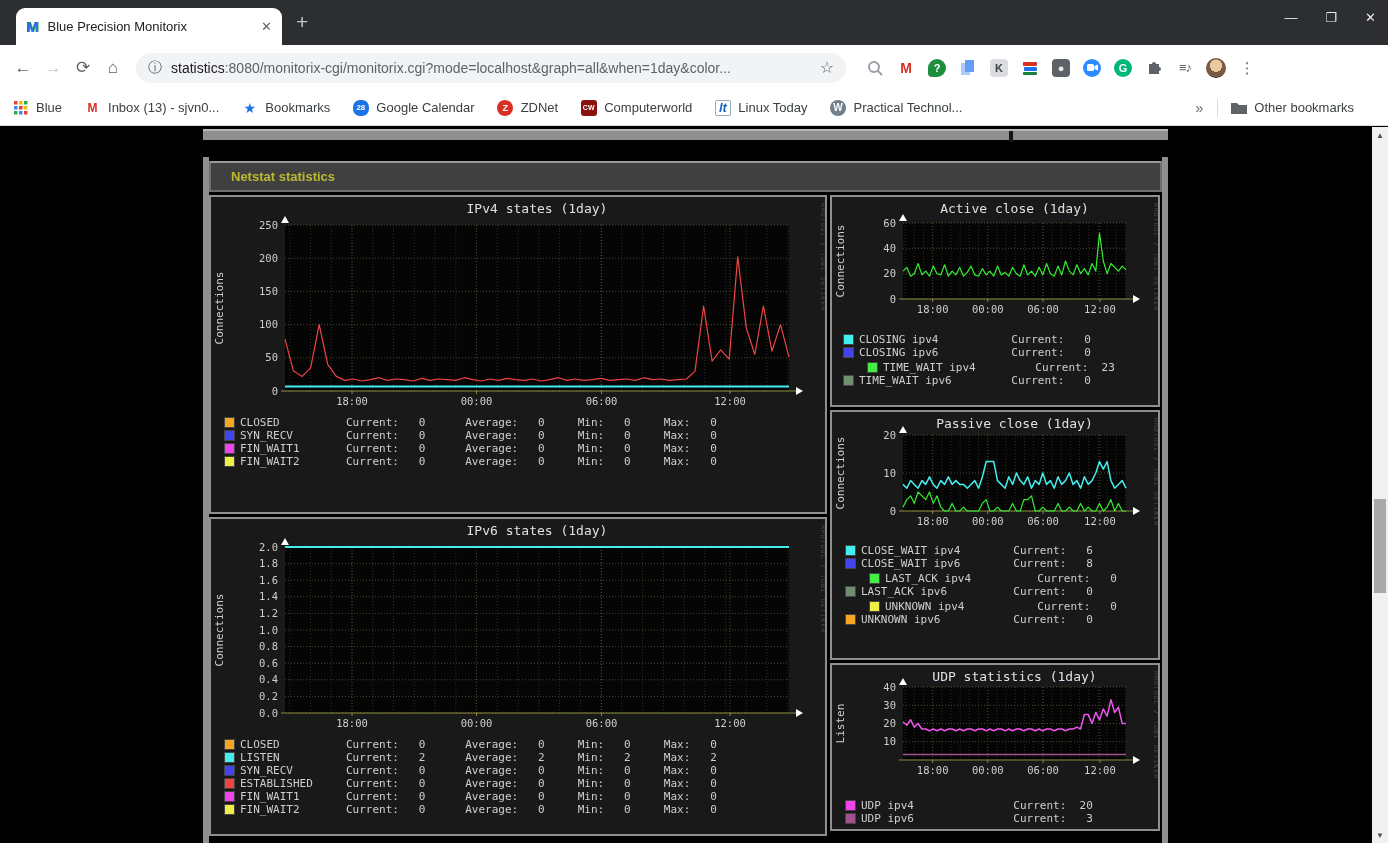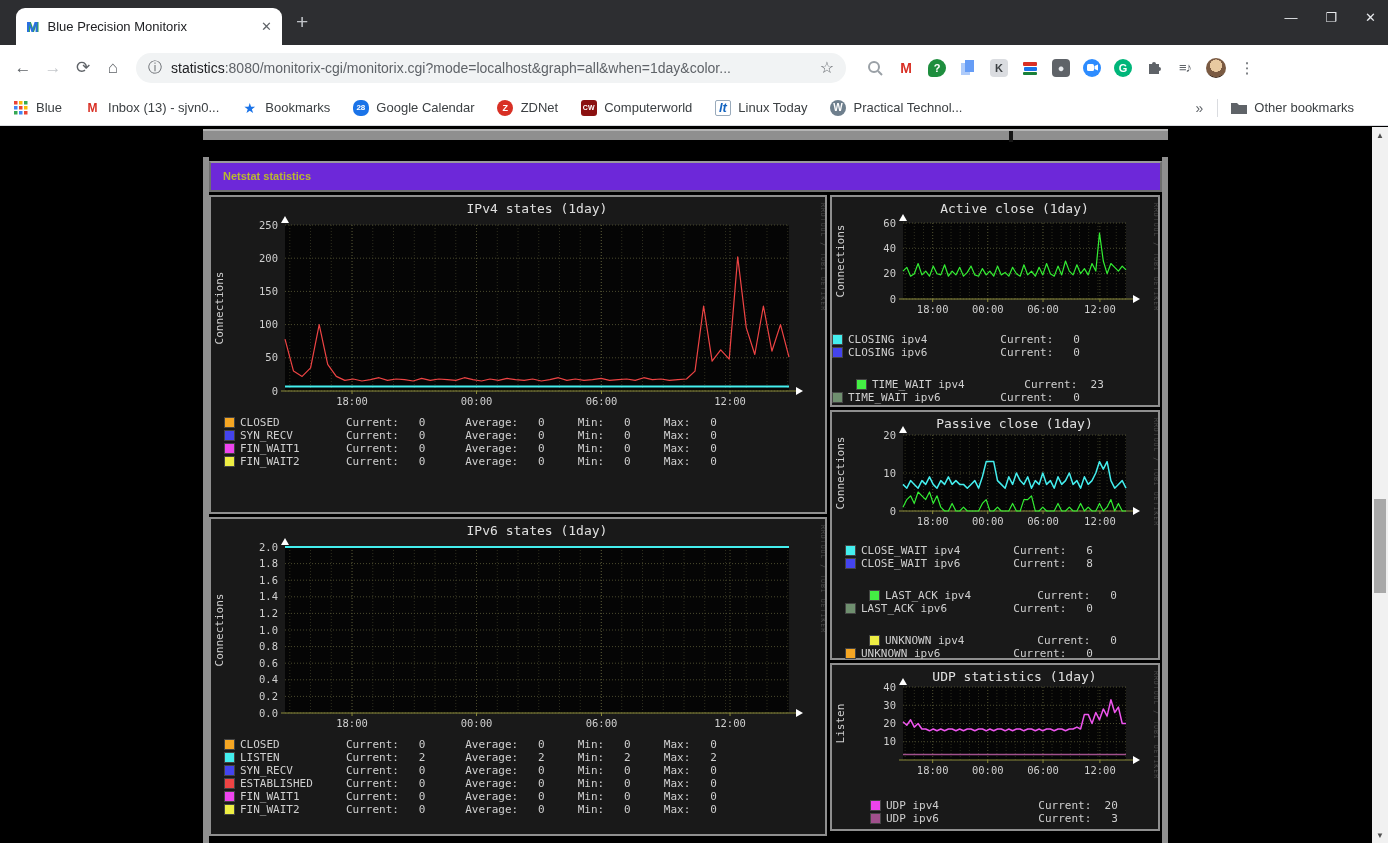--- a/index.html
+++ b/index.html
@@ -36,31 +36,31 @@
   .bookbar .spacer{flex:1;}
   .chev{color:#5f6368;font-size:14px;margin-right:14px;}
   .vsep{width:1px;height:18px;background:#dadce0;margin-right:12px;}
   
   .content{position:absolute;left:0;top:127px;width:1372px;height:716px;background:#000;}
   .prev-strip{position:absolute;left:203px;top:2px;width:965px;height:11px;background:#8f8f8f;
               border-top:2px solid #b5b5b5;box-sizing:border-box;}
   .prev-strip .notch{position:absolute;left:806px;top:0;width:4px;height:11px;background:#161616;}
   .frame{position:absolute;left:203px;top:30px;width:965px;height:700px;box-sizing:border-box;
          border:6px solid #8f8f8f;border-top:none;background:#000;padding-top:4px;}
-  .sect-title{height:27px;line-height:27px;background:#6d28d9;border:2px solid #6f6f6f;
-              border-top-color:#9a9a9a;color:#b9b92f;font-weight:bold;font-size:11px;
-              padding-left:12px;margin:0 0 3px 0;}
+  .sect-title{height:27px;line-height:27px;background:#404040;border:2px solid #6f6f6f;
+              border-top-color:#9a9a9a;color:#b9b92f;font-weight:bold;font-size:13px;
+              padding-left:20px;margin:0 0 3px 0;}
   .grid{display:flex;gap:3px;}
   .col{display:flex;flex-direction:column;gap:3px;}
   .panel{position:relative;background:#191919;border:2px solid #8f8f8f;box-sizing:content-box;}
   .panel svg{position:absolute;left:0;top:0;}
   .legend{position:absolute;font-family:"DejaVu Sans Mono",monospace;font-size:11px;
           line-height:13px;color:#cfcfcf;}
   .lrow{display:flex;align-items:center;white-space:pre;}
-  .lrow.gap{margin-top:19px;padding-left:24px;}
+  .lrow.gap{margin-top:2px;padding-left:24px;}
   .sw{width:9px;height:9px;margin-right:6px;flex:0 0 auto;outline:1px solid #444;}
   
   .scrollbar{position:absolute;right:0;top:127px;width:16px;height:716px;background:#f1f1f1;}
   .sb-arrow{position:absolute;left:0;width:16px;height:16px;color:#505050;font-size:8px;
             display:flex;align-items:center;justify-content:center;}
   .sb-thumb{position:absolute;left:2px;top:372px;width:12px;height:94px;background:#a9a9a9;}
 </style>
 </head>
 <body>
 
@@ -428,21 +428,21 @@
                 <text x="211.044" y="116" font-size="10.5" fill="#cfcfcf" text-anchor="middle" font-family="DejaVu Sans Mono, monospace">06:00</text>
                 <line x1="267.909" y1="102" x2="267.909" y2="105" stroke="#8a8a3a"></line>
                 <text x="267.909" y="116" font-size="10.5" fill="#cfcfcf" text-anchor="middle" font-family="DejaVu Sans Mono, monospace">12:00</text>
                 <path d="M71 17 l4 7 h-8 Z" fill="#ffffff"></path>
                 <path d="M308 102 l-7 -4 v8 Z" fill="#ffffff"></path>
                 <polyline points="71.0,74.1 74.8,70.3 78.6,79.2 82.3,76.7 86.1,66.5 89.9,77.9 93.7,74.1 97.5,79.2 101.2,69.1 105.0,76.7 108.8,77.9 112.6,67.8 116.4,79.2 120.1,74.1 123.9,77.9 127.7,70.3 131.5,79.2 135.3,75.4 139.0,69.1 142.8,77.9 146.6,79.2 150.4,71.6 154.2,77.9 157.9,74.1 161.7,79.2 165.5,69.1 169.3,77.9 173.1,75.4 176.8,79.2 180.6,70.3 184.4,76.7 188.2,79.2 191.9,67.8 195.7,77.9 199.5,74.1 203.3,79.2 207.1,70.3 210.8,77.9 214.6,66.5 218.4,76.7 222.2,79.2 226.0,69.1 229.7,77.9 233.5,64.0 237.3,74.1 241.1,77.9 244.9,67.8 248.6,76.7 252.4,71.6 256.2,77.9 260.0,66.5 263.8,74.1 267.5,36.1 271.3,64.0 275.1,76.7 278.9,66.5 282.7,70.3 286.4,74.1 290.2,69.1 294.0,72.9" fill="none" stroke="#33ee33" stroke-width="1.2" stroke-linejoin="round"></polyline>
                 <text x="182.5" y="16" font-size="13" fill="#e0e0e0" text-anchor="middle" font-family="DejaVu Sans Mono, monospace">Active close  (1day)</text>
                 <text x="12" y="64" font-size="11" fill="#cfcfcf" text-anchor="middle" font-family="DejaVu Sans Mono, monospace" transform="rotate(-90 12 64)">Connections</text>
                 <text x="322" y="6" font-size="6.5" fill="#4d4d4d" text-anchor="start" font-family="DejaVu Sans Mono, monospace" transform="rotate(90 322 6)" letter-spacing="1">RRDTOOL / TOBI OETIKER</text>
               </svg>
-              <div class="legend" style="left: 1px; top: 136px;">
+              <div class="legend" style="left: 12px; top: 136px;">
                 <div class="lrow"><span class="sw" style="background:#44eeee"></span><span>CLOSING ipv4           Current:   0</span></div>
                 <div class="lrow"><span class="sw" style="background:#4444ee"></span><span>CLOSING ipv6           Current:   0</span></div>
                 <div class="lrow gap"><span class="sw" style="background:#44ee44"></span><span>TIME_WAIT ipv4         Current:  23</span></div>
                 <div class="lrow"><span class="sw" style="background:#6f8f6f"></span><span>TIME_WAIT ipv6         Current:   0</span></div>
               </div>
             </div>
             <div class="panel" style="width: 326px; height: 246px;">
               <svg width="326" height="246">
                 <rect x="71" y="23" width="223" height="76" fill="#050505"></rect>
                 <line x1="73.1185" y1="23" x2="73.1185" y2="99" stroke="#2e2e1e" stroke-dasharray="1,2"></line>
@@ -556,21 +556,21 @@
                 <line x1="267.909" y1="95" x2="267.909" y2="98" stroke="#8a8a3a"></line>
                 <text x="267.909" y="109" font-size="10.5" fill="#cfcfcf" text-anchor="middle" font-family="DejaVu Sans Mono, monospace">12:00</text>
                 <path d="M71 13 l4 7 h-8 Z" fill="#ffffff"></path>
                 <path d="M308 95 l-7 -4 v8 Z" fill="#ffffff"></path>
                 <polyline points="71.0,56.7 74.8,60.3 78.6,54.8 82.3,62.1 86.1,58.5 89.9,64.0 93.7,64.0 97.5,65.8 101.2,64.0 105.0,65.8 108.8,64.0 112.6,65.8 116.4,64.0 120.1,64.0 123.9,65.8 127.7,64.0 131.5,65.8 135.3,64.0 139.0,64.0 142.8,65.8 146.6,64.0 150.4,64.0 154.2,65.8 157.9,64.0 161.7,65.8 165.5,64.0 169.3,64.0 173.1,65.8 176.8,64.0 180.6,65.8 184.4,64.0 188.2,64.0 191.9,65.8 195.7,64.0 199.5,64.0 203.3,65.8 207.1,64.0 210.8,65.8 214.6,64.0 218.4,64.0 222.2,65.8 226.0,64.0 229.7,64.0 233.5,65.8 237.3,64.0 241.1,64.0 244.9,62.1 248.6,64.0 252.4,49.4 256.2,49.4 260.0,58.5 263.8,47.5 267.5,54.8 271.3,43.9 275.1,51.2 278.9,34.8 282.7,47.5 286.4,42.1 290.2,58.5 294.0,58.5" fill="none" stroke="#ee55ee" stroke-width="1.5" stroke-linejoin="round"></polyline>
                 <polyline points="71.0,89.5 294.0,89.5" fill="none" stroke="#a0508c" stroke-width="1.5" stroke-linejoin="round"></polyline>
                 <text x="182.5" y="16" font-size="13" fill="#e0e0e0" text-anchor="middle" font-family="DejaVu Sans Mono, monospace">UDP statistics  (1day)</text>
                 <text x="12" y="58.5" font-size="11" fill="#cfcfcf" text-anchor="middle" font-family="DejaVu Sans Mono, monospace" transform="rotate(-90 12 58.5)">Listen</text>
                 <text x="322" y="6" font-size="6.5" fill="#4d4d4d" text-anchor="start" font-family="DejaVu Sans Mono, monospace" transform="rotate(90 322 6)" letter-spacing="1">RRDTOOL / TOBI OETIKER</text>
               </svg>
-              <div class="legend" style="left: 14px; top: 134px; margin-left: 25px;">
+              <div class="legend" style="left: 14px; top: 134px;">
                 <div class="lrow"><span class="sw" style="background:#ee44ee"></span><span>UDP ipv4               Current:  20</span></div>
                 <div class="lrow"><span class="sw" style="background:#a0508c"></span><span>UDP ipv6               Current:   3</span></div>
               </div>
             </div>
           </div>
       </div>
     </div>
   </div>
 
   <div class="scrollbar">

